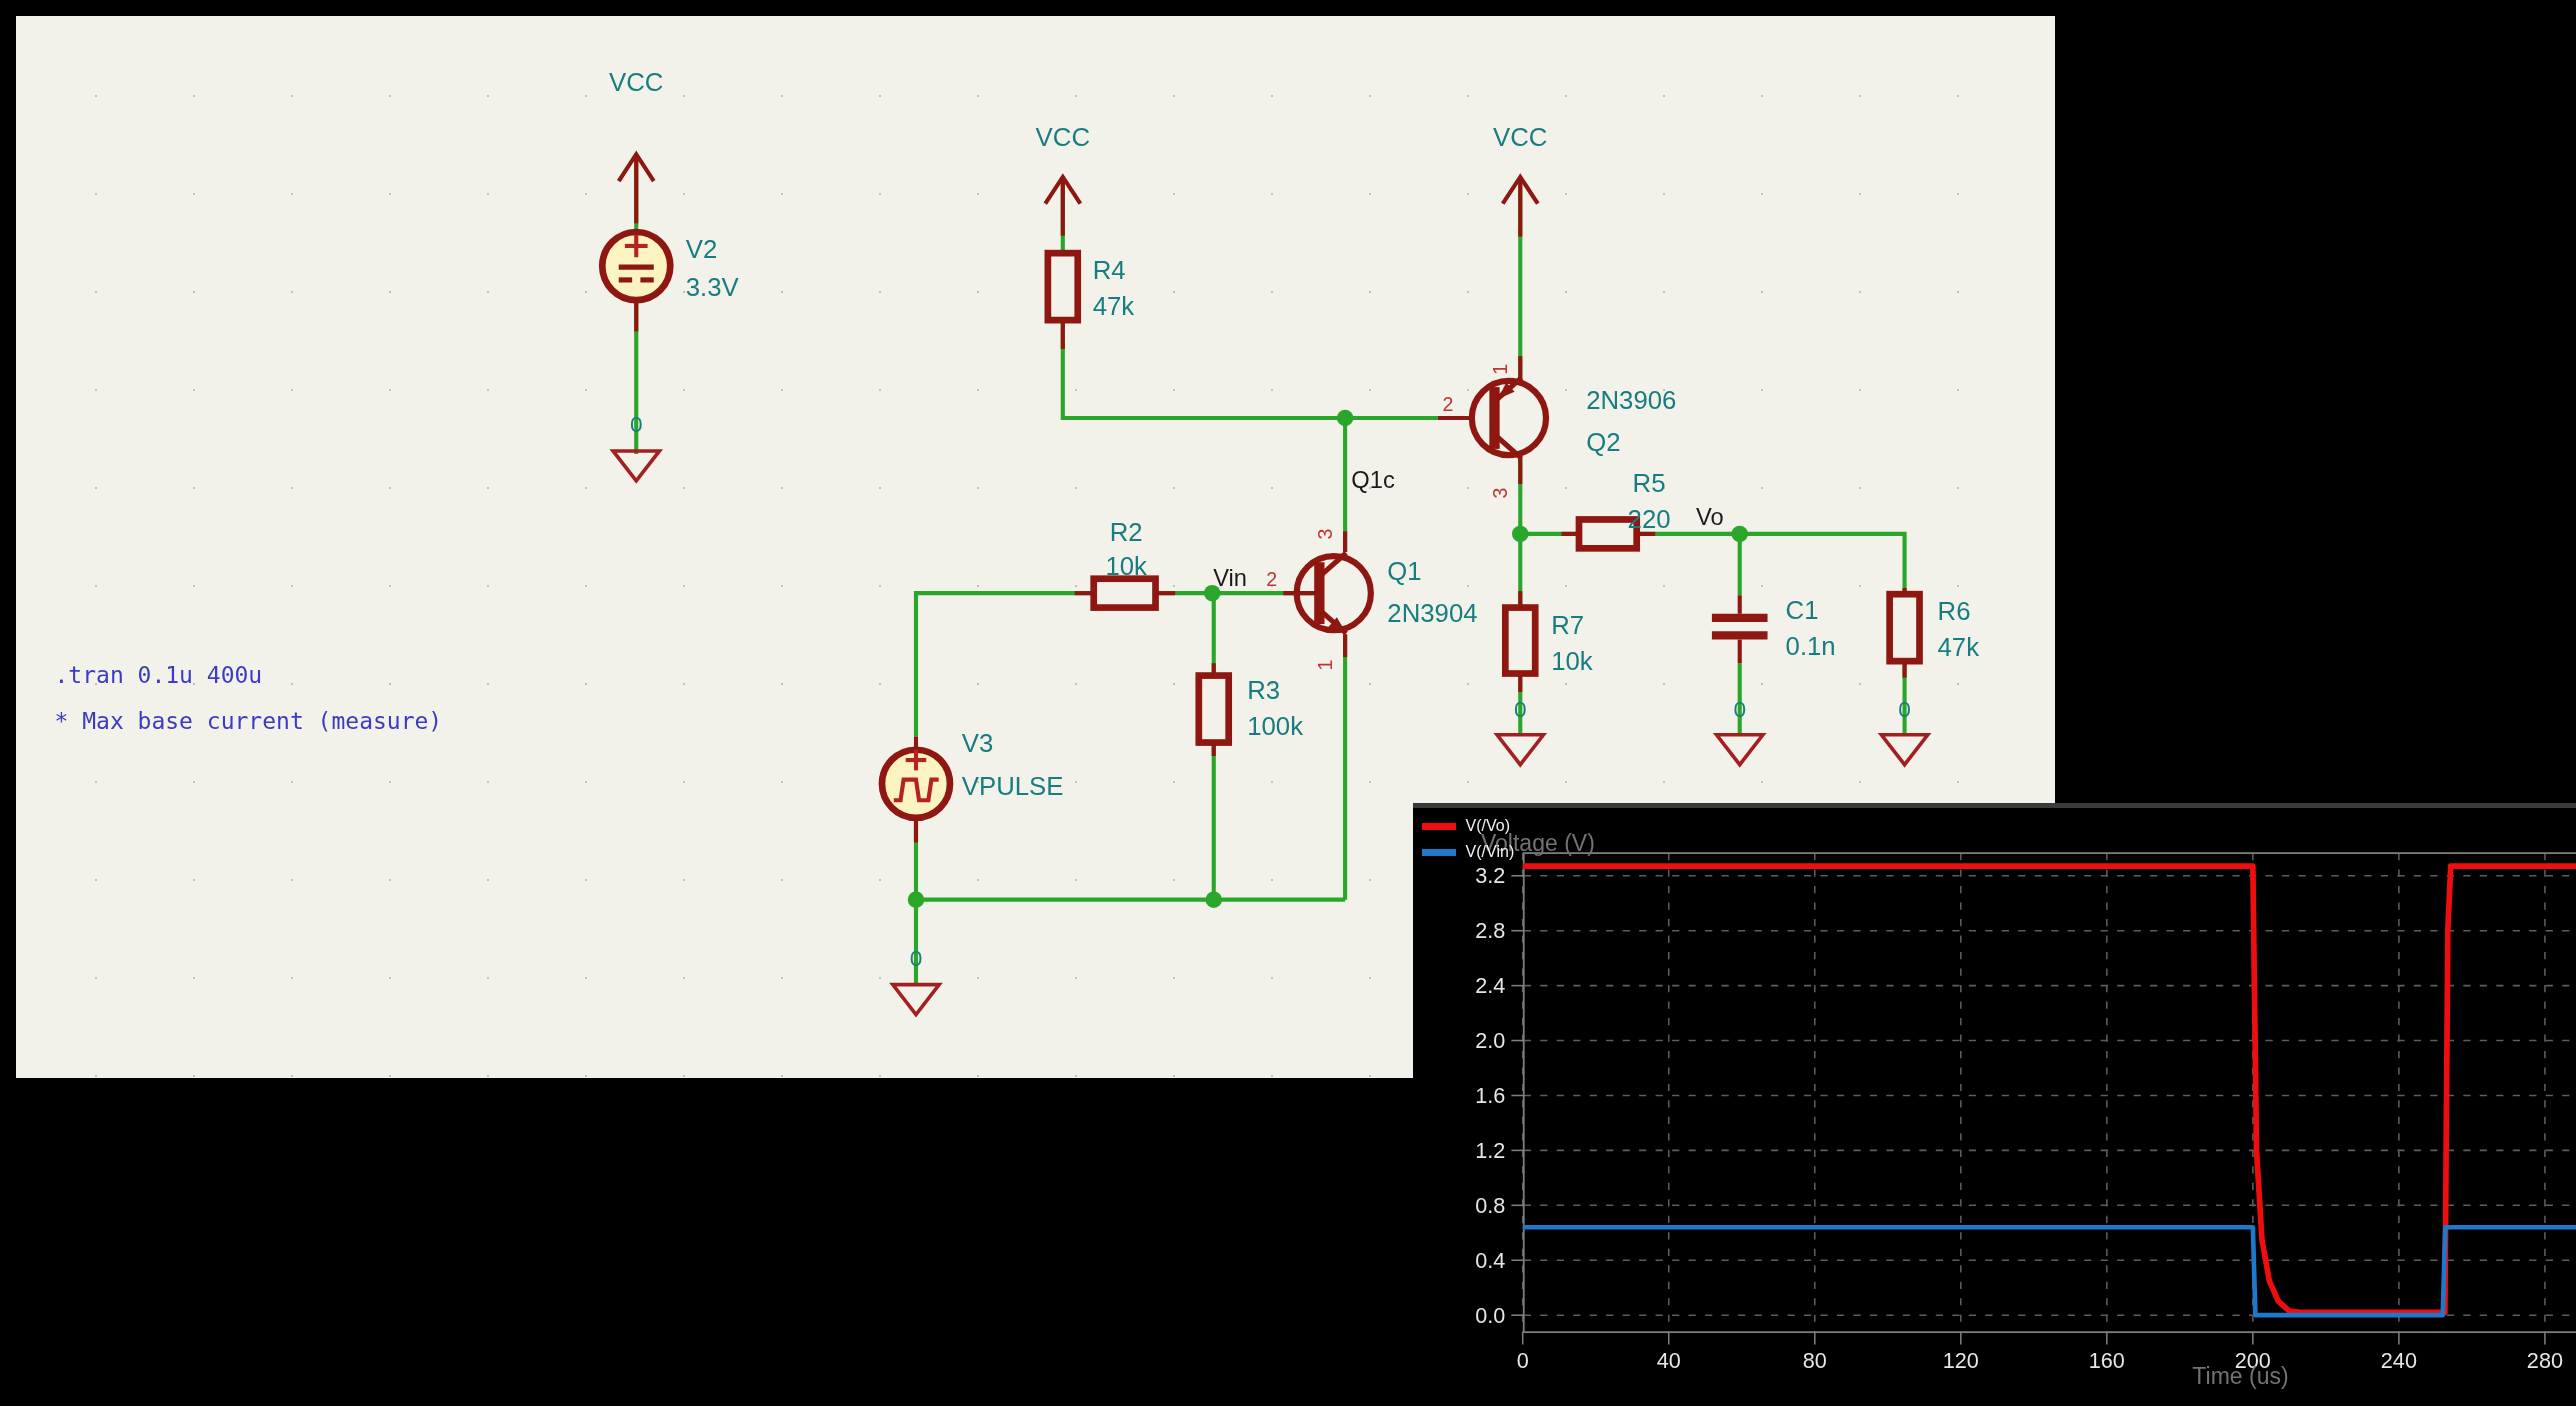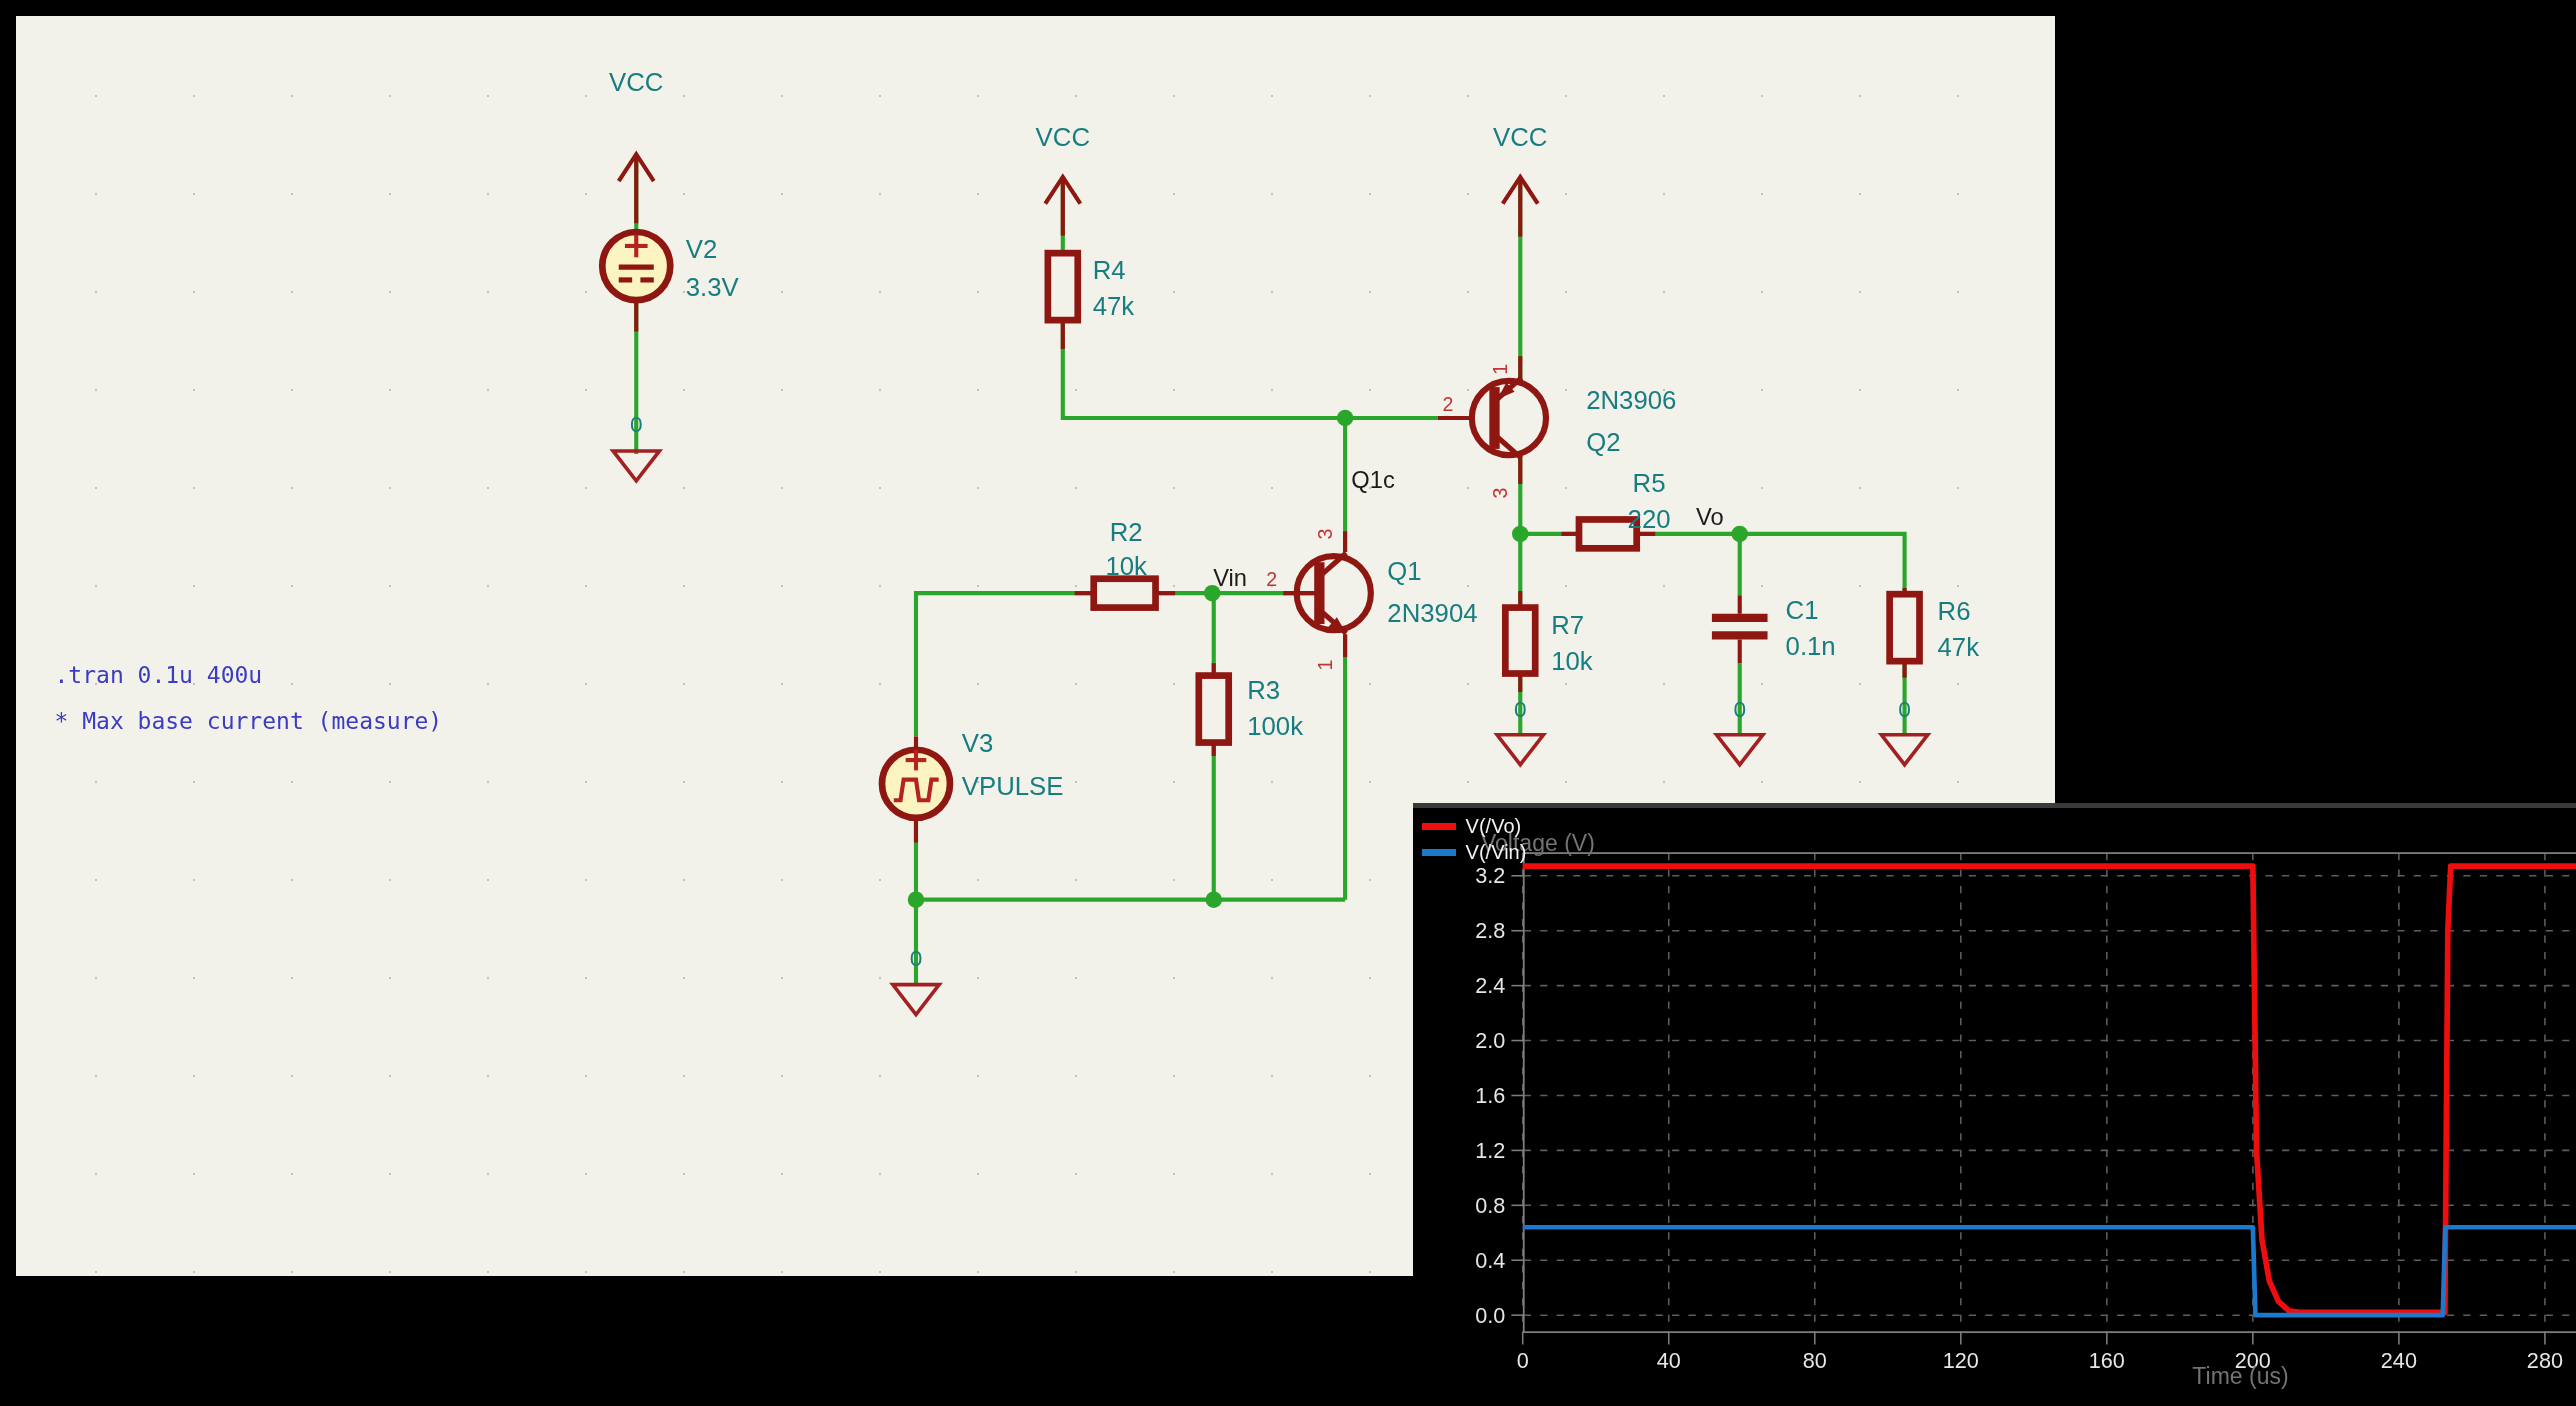--- a/index.html
+++ b/index.html
@@ -1,32 +1,32 @@
 <!DOCTYPE html>
 <html style="font-size:8.2px"><head>
 <meta charset="utf-8">
 <style>
   html,body{margin:0;padding:0;background:#000;}
   #root{position:relative;width:3068px;height:1406px;background:#000;overflow:hidden;
         font-family:"Liberation Sans", sans-serif;}
   
-  .sheet{position:absolute;left:15.5px;top:15.5px;width:2039px;height:1260px;background:#f2f1ea;
+  .sheet{position:absolute;left:15.5px;top:15.5px;width:2039px;height:1062px;background:#f2f1ea;
          background-image:radial-gradient(circle, rgba(80,80,80,.30) 1.5px, transparent 1.5px);
          background-size:98px 98px;background-position:31px 31px;}
   .sheet svg{position:absolute;left:0;top:0;}
   .spice-line{position:absolute;left:39px;color:#3b3bc4;
               font-family:"DejaVu Sans Mono", monospace;font-size:23px;white-space:pre;}
   
   .plot-panel{position:absolute;left:1413px;top:803px;width:1655px;height:604px;background:#000;}
   .plot-top-strip{position:absolute;left:0;top:0;width:100%;height:4.6px;background:#3a3a3a;}
   .plot-panel svg{position:absolute;left:0;top:0;}
   .legend{position:absolute;left:9.3px;top:10.3px;z-index:3;}
   .legend-row{display:flex;align-items:center;height:26px;}
   .legend-swatch{display:inline-block;width:34px;height:6.7px;margin-right:9.3px;}
-  .legend-label{color:#f2f2f2;font-size:20px;}
+  .legend-label{color:#f2f2f2;font-size:16px;}
   .axis-title{position:absolute;color:#737373;font-size:23px;z-index:2;}
   .axis-title.voltage{left:68px;top:27px;}
   .axis-title.time{left:0;top:560px;width:1655px;text-align:center;}
   
   text{font-family:"Liberation Sans", sans-serif;}
   .t-teal{fill:#177d80;font-size:50px;}
   .t-net{fill:#1b1b1b;font-size:46px;}
   .t-pin{fill:#c03535;font-size:38px;}
   .t-gnd{fill:#177d80;font-size:44px;}
 </style>

